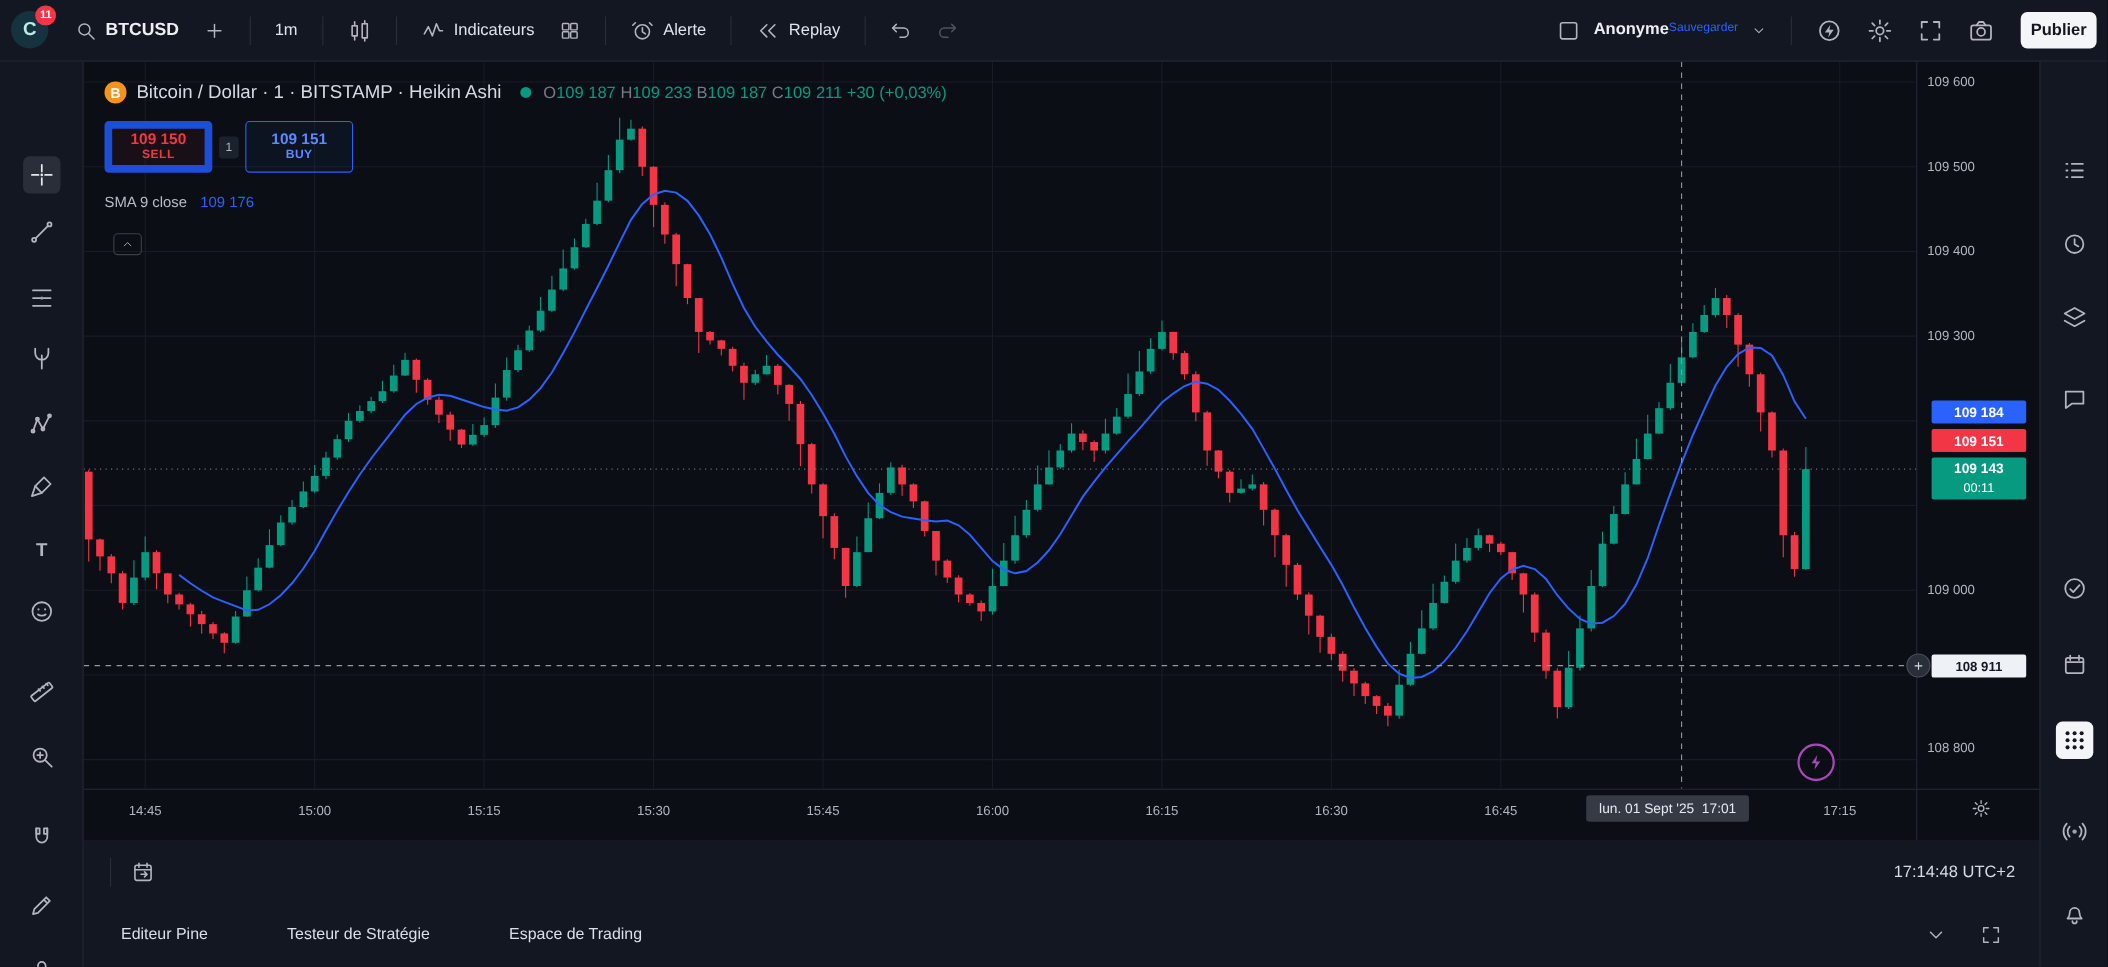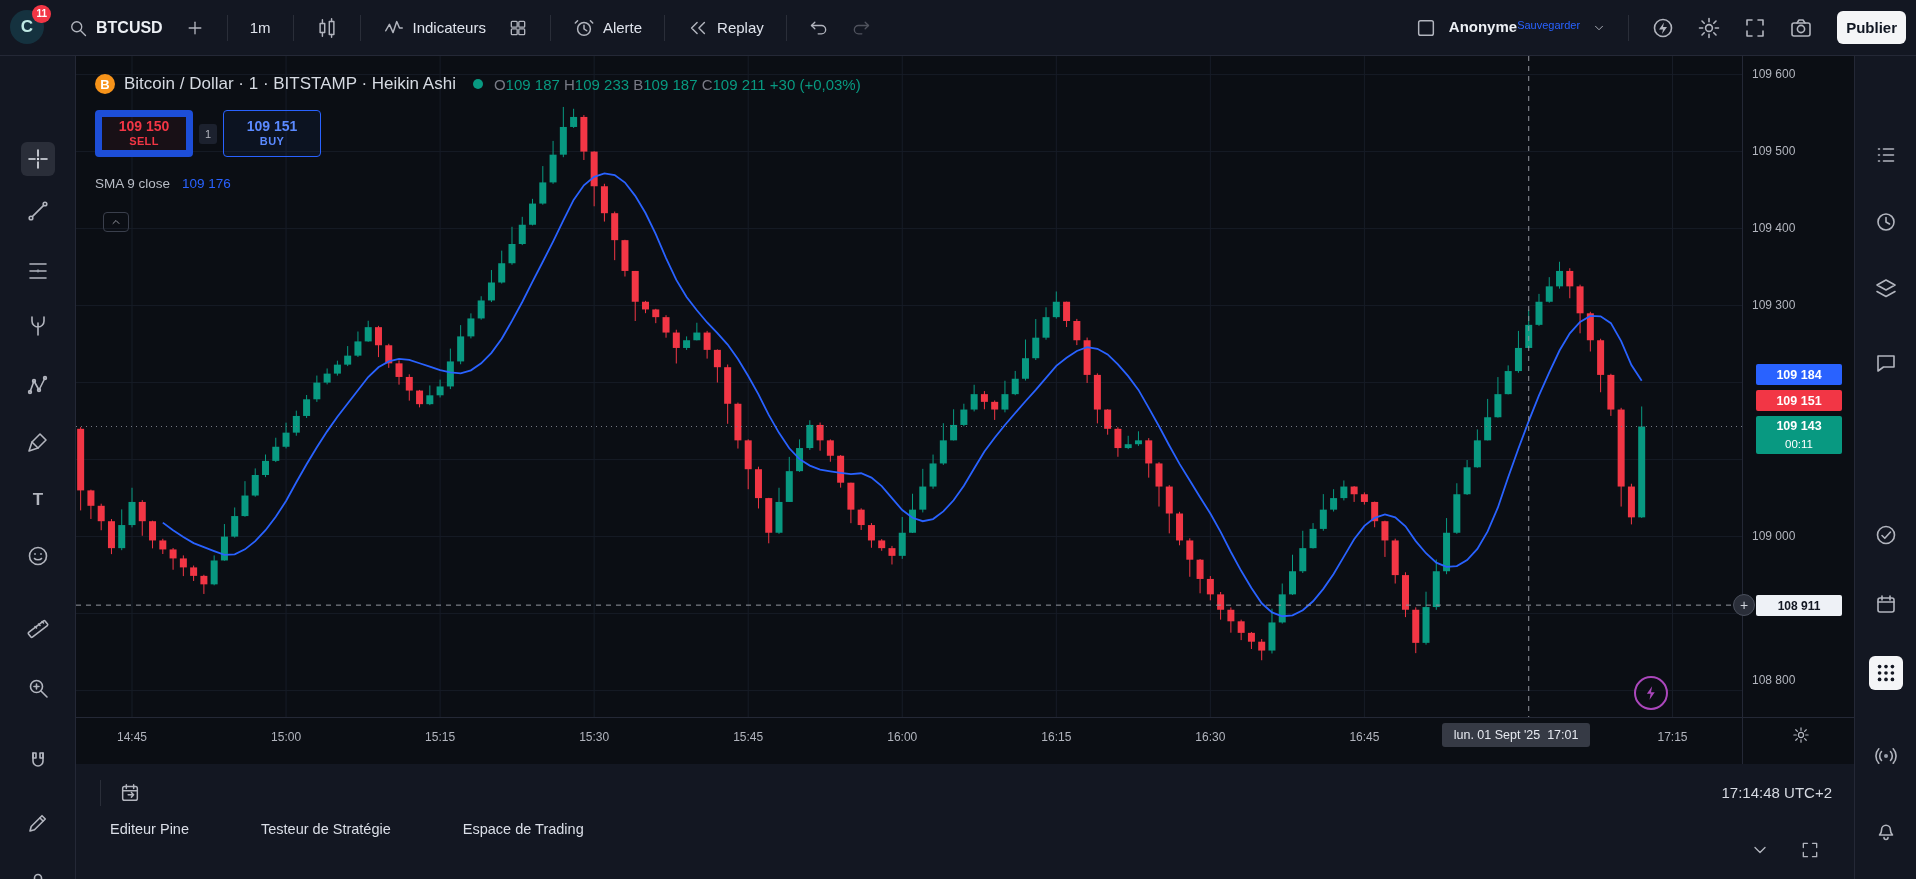--- a/index.html
+++ b/index.html
@@ -68,21 +68,21 @@
   .tlabel{position:absolute;top:13px;width:44px;text-align:center;font-size:12px;color:#b2b5be}
   .time-chip{position:absolute;top:6px;height:24px;line-height:24px;background:#363a45;color:#e6e9f0;font-size:12.5px;border-radius:3px;padding:0 12px;white-space:pre;z-index:9}
   .alert-plus{position:absolute;left:1733px;top:594px;width:22px;height:22px;border-radius:50%;background:#2a2e39;border:1px solid #4a4f5c;color:#d1d4dc;font-size:14px;display:flex;align-items:center;justify-content:center;z-index:11;cursor:pointer}
   .axis-gear{position:absolute;left:1792px;top:726px;z-index:9;color:#8b909c;cursor:pointer}
 
   
   .range-row{position:absolute;left:76px;top:764px;width:1778px;height:57px;background:#131722;display:flex;align-items:center;padding:0 16px;z-index:9}
   .range-btn{font-size:14px;color:#c9cdd6;padding:6px 11px;border-radius:6px;cursor:pointer;flex:none}
   .goto-date{margin-left:10px;display:flex;align-items:center;cursor:pointer}
   .clock{font-size:15px;color:#d6dae2;margin-right:6px}
-  .tabs-row{position:absolute;left:76px;top:821px;width:1778px;height:58px;background:#131722;display:flex;padding:0 34px;gap:72px;z-index:9}
+  .tabs-row{position:absolute;left:76px;top:821px;width:1778px;height:58px;background:#131722;display:flex;align-items:center;padding:0 34px;gap:72px;z-index:9}
   .tab{font-size:14.5px;color:#dbdfe8;cursor:pointer;flex:none}
   .tabs-icons{margin-left:auto;display:flex;gap:30px;align-items:center;color:#9aa0ac}
 </style>
 </head>
 <body>
 
 <div class="app">
 
   <header class="topbar">
     <div class="logo">

